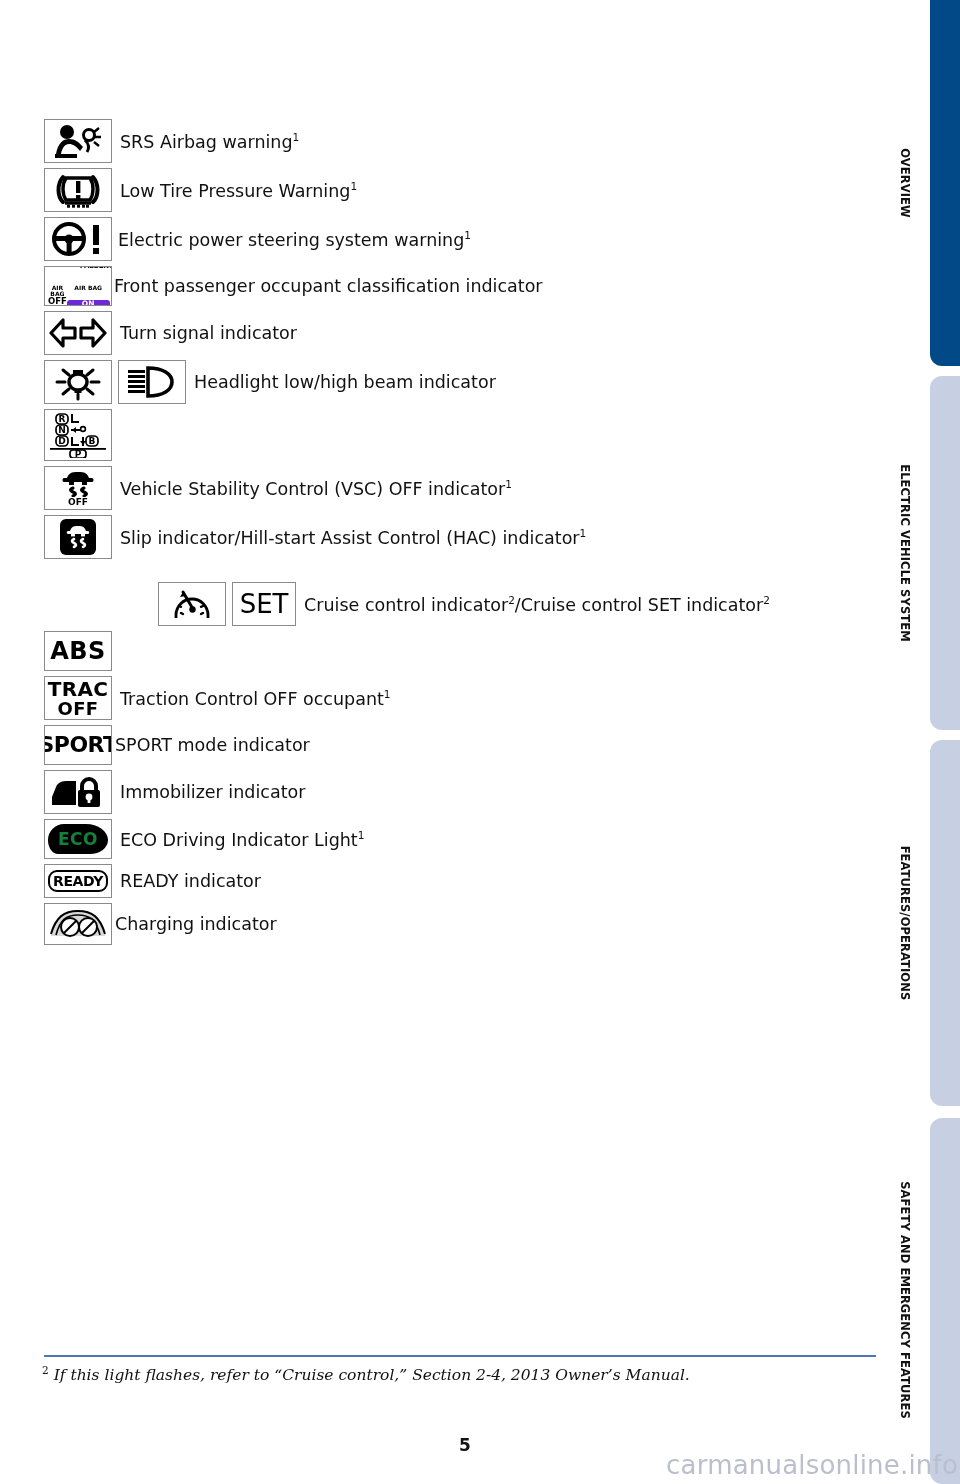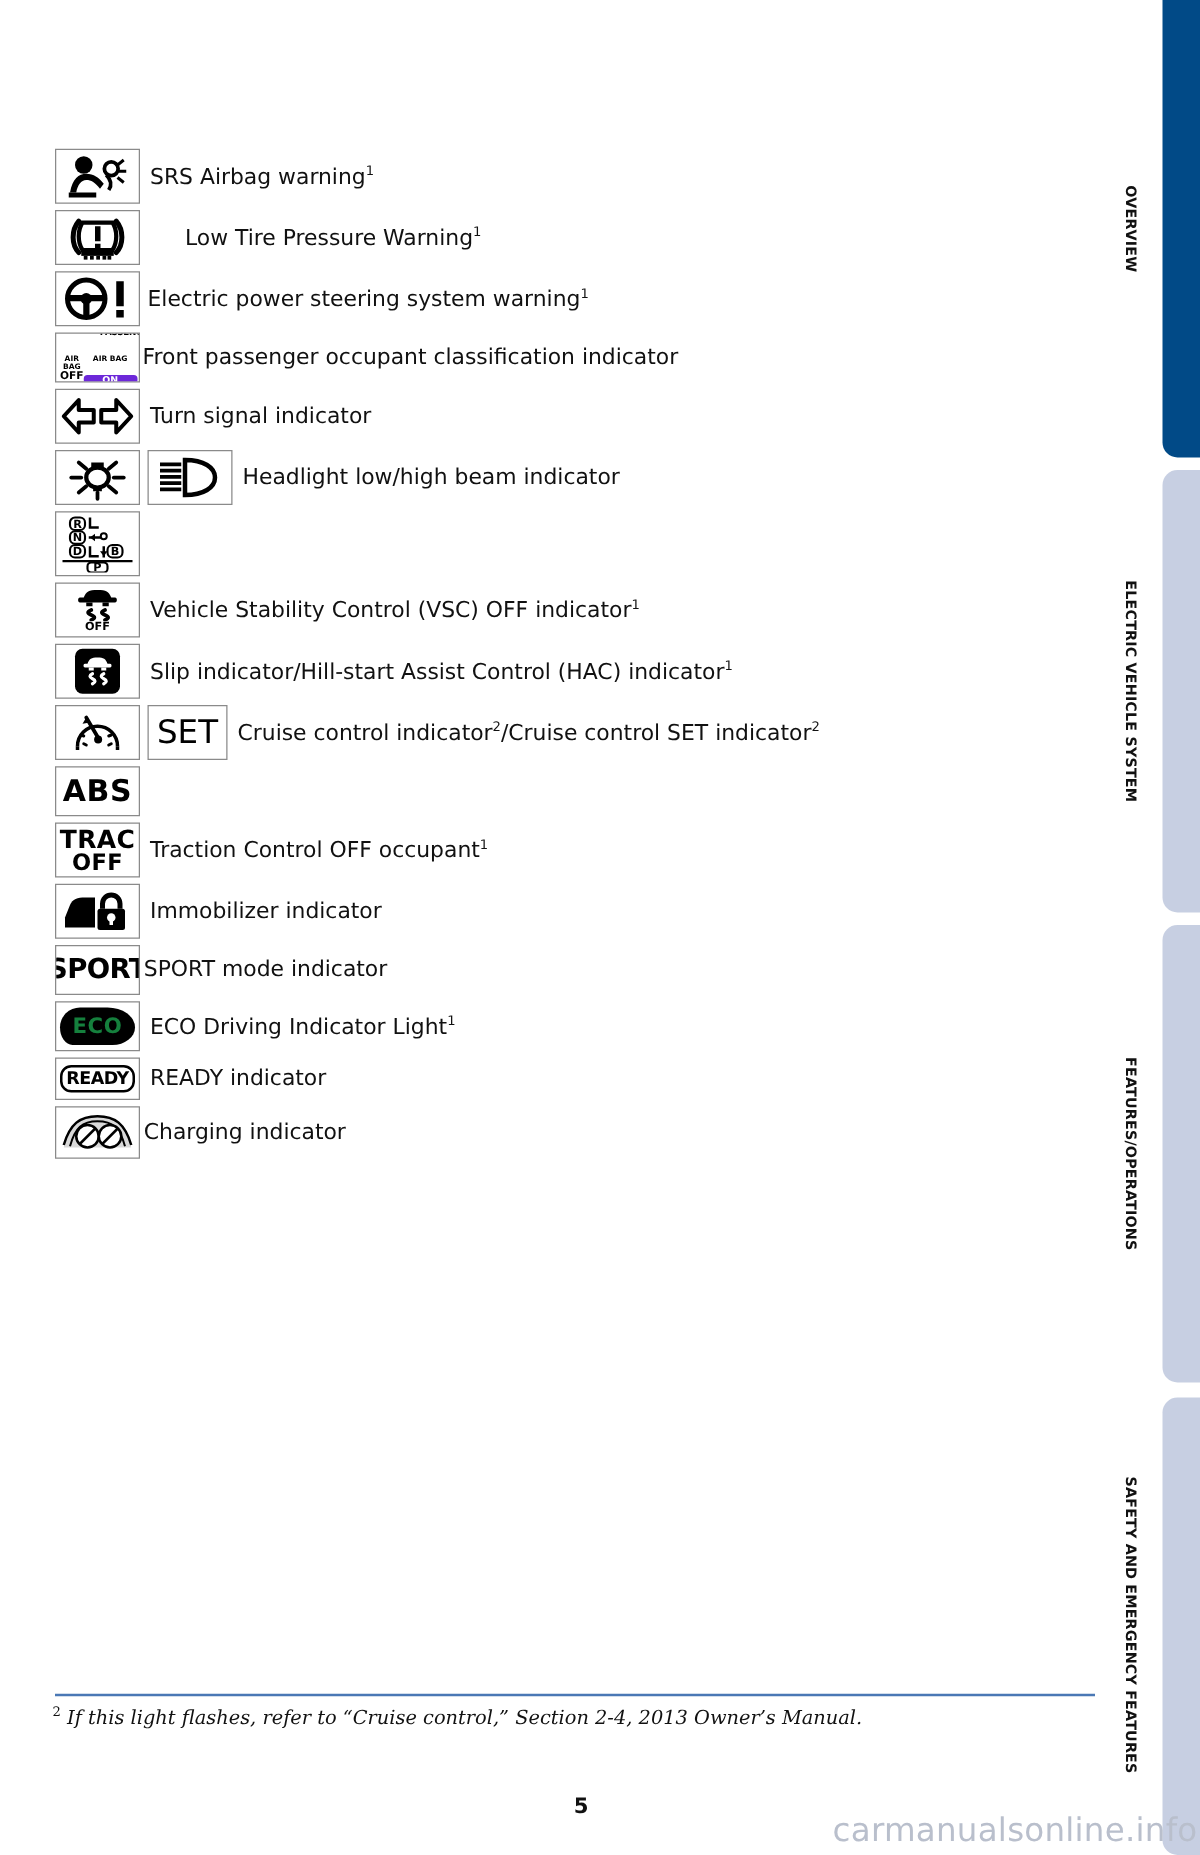--- a/index.html
+++ b/index.html
@@ -129,21 +129,21 @@
           <circle cx="40" cy="12" r="5.5" fill="none" stroke="#000" stroke-width="3"></circle>
           <path d="M36 17 q6 6 2 12" fill="none" stroke="#000" stroke-width="3"></path>
           <path d="M45 9 l5 -4 M46 14 l6 0 M45 19 l5 4" stroke="#000" stroke-width="2.4" fill="none"></path>
         </svg>
       </div>
       <div class="label gap8">
         <span>SRS Airbag warning</span><sup>1</sup>
       </div>
     </div>
 
-    <div class="row" style="height:46px;margin-top:3px;gap:28px;">
+    <div class="row" style="height:46px;margin-top:3px;">
       <div class="iconbox ib1">
         <svg width="56" height="36" viewBox="0 0 56 36">
           <path d="M13 30 C7 24 7 12 13 5" stroke="#000" stroke-width="4" fill="none" stroke-linecap="round"></path>
           <path d="M43 30 C49 24 49 12 43 5" stroke="#000" stroke-width="4" fill="none" stroke-linecap="round"></path>
           <path d="M16 28 C12 22 12 12 16 6 L40 6 C44 12 44 22 40 28 Z" fill="none" stroke="#000" stroke-width="3.4"></path>
           <rect x="15" y="29.5" width="26" height="3.2" fill="#000"></rect>
           <rect x="17" y="32.7" width="3" height="3" fill="#000"></rect>
           <rect x="22" y="32.7" width="3" height="3" fill="#000"></rect>
           <rect x="27" y="32.7" width="3" height="3" fill="#000"></rect>
           <rect x="32" y="32.7" width="3" height="3" fill="#000"></rect>
@@ -297,21 +297,21 @@
           <rect x="23" y="16" width="4" height="2.4" fill="#fff"></rect>
           <path d="M16 21 q-4 2 0 4 q4 2 0 4" stroke="#fff" stroke-width="2.6" fill="none" stroke-linecap="round"></path>
           <path d="M25 21 q-4 2 0 4 q4 2 0 4" stroke="#fff" stroke-width="2.6" fill="none" stroke-linecap="round"></path>
         </svg>
       </div>
       <div class="label gap8">
         <span>Slip indicator/Hill-start Assist Control (HAC) indicator</span><sup>1</sup>
       </div>
     </div>
 
-    <div class="row" style="height:46px;margin-top:3px;">
+    <div class="row" style="height:46px;margin-top:21px;justify-content:center;">
       <div class="iconbox ib1">
         <svg width="46" height="38" viewBox="0 0 46 38">
           <path d="M7 30 A16 16 0 1 1 39 30" fill="none" stroke="#000" stroke-width="2.8"></path>
           <path d="M7 30 l0 3 M39 30 l0 3" stroke="#000" stroke-width="2.8"></path>
           <g stroke="#000" stroke-width="2.4" stroke-linecap="round">
             <path d="M10 21 l2 .8"></path>
               <path d="M34 21 l-2 .8"></path>
             <path d="M12 28 l2 1"></path>
               <path d="M34 28 l-2 1"></path>
           </g>
@@ -337,44 +337,44 @@
     <div class="row" style="height:46px;margin-top:3px;">
       <div class="iconbox" style="width:68px;height:44px;flex-direction:column;">
         <div class="txticon" style="font-size:20px;letter-spacing:.3px;">TRAC</div>
         <div class="txticon" style="font-size:18px;letter-spacing:.3px;margin-top:1px;">OFF</div>
       </div>
       <div class="label gap8">
         <span>Traction Control OFF occupant</span><sup>1</sup>
       </div>
     </div>
 
+    <div class="row" style="height:42px;margin-top:3px;">
+      <div class="iconbox" style="width:68px;height:40px;">
+        <div class="txticon" style="font-size:22px;letter-spacing:-.5px;">SPORT</div>
+      </div>
+      <div class="label" style="margin-left:3px;">
+        <span>SPORT mode indicator</span>
+      </div>
+    </div>
+
     <div class="row" style="height:46px;margin-top:3px;">
       <div class="iconbox ib1">
         <svg width="56" height="34" viewBox="0 0 56 34">
 
           <path d="M2 22 L6 12 C8 7 12 6 18 6 L26 6 L26 30 L2 30 Z" fill="#000"></path>
 
           <rect x="28" y="15" width="22" height="17" rx="2" fill="#000"></rect>
 
           <path d="M32 15 v-4 a7 7 0 0 1 14 0 v4" fill="none" stroke="#000" stroke-width="4"></path>
           <circle cx="39" cy="22" r="3.4" fill="#fff"></circle>
           <rect x="37.6" y="22" width="2.8" height="6" fill="#fff"></rect>
         </svg>
       </div>
       <div class="label gap8">
         <span>Immobilizer indicator</span>
-      </div>
-    </div>
-
-    <div class="row" style="height:42px;margin-top:3px;">
-      <div class="iconbox" style="width:68px;height:40px;">
-        <div class="txticon" style="font-size:22px;letter-spacing:-.5px;">SPORT</div>
-      </div>
-      <div class="label" style="margin-left:3px;">
-        <span>SPORT mode indicator</span>
       </div>
     </div>
 
     <div class="row" style="height:42px;margin-top:3px;">
       <div class="iconbox" style="width:68px;height:40px;">
         <div style="position:relative;width:60px;height:30px;">
           <div style="position:absolute;inset:0;background:#000;
                       border-radius:16px 22px 18px 10px / 16px 16px 14px 14px;"></div>
           <div class="txticon" style="position:absolute;inset:0;display:flex;align-items:center;justify-content:center;
                       color:#15803d;font-size:17px;letter-spacing:.5px;">ECO</div>

